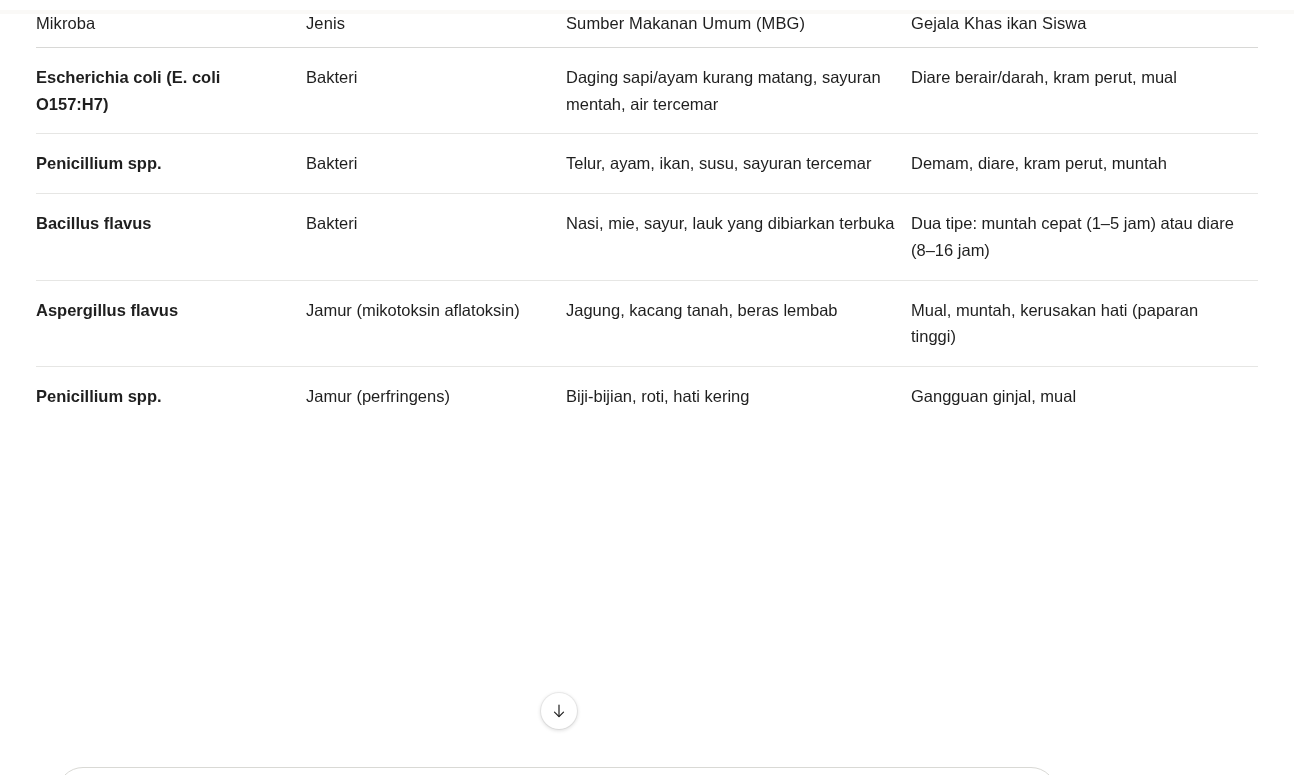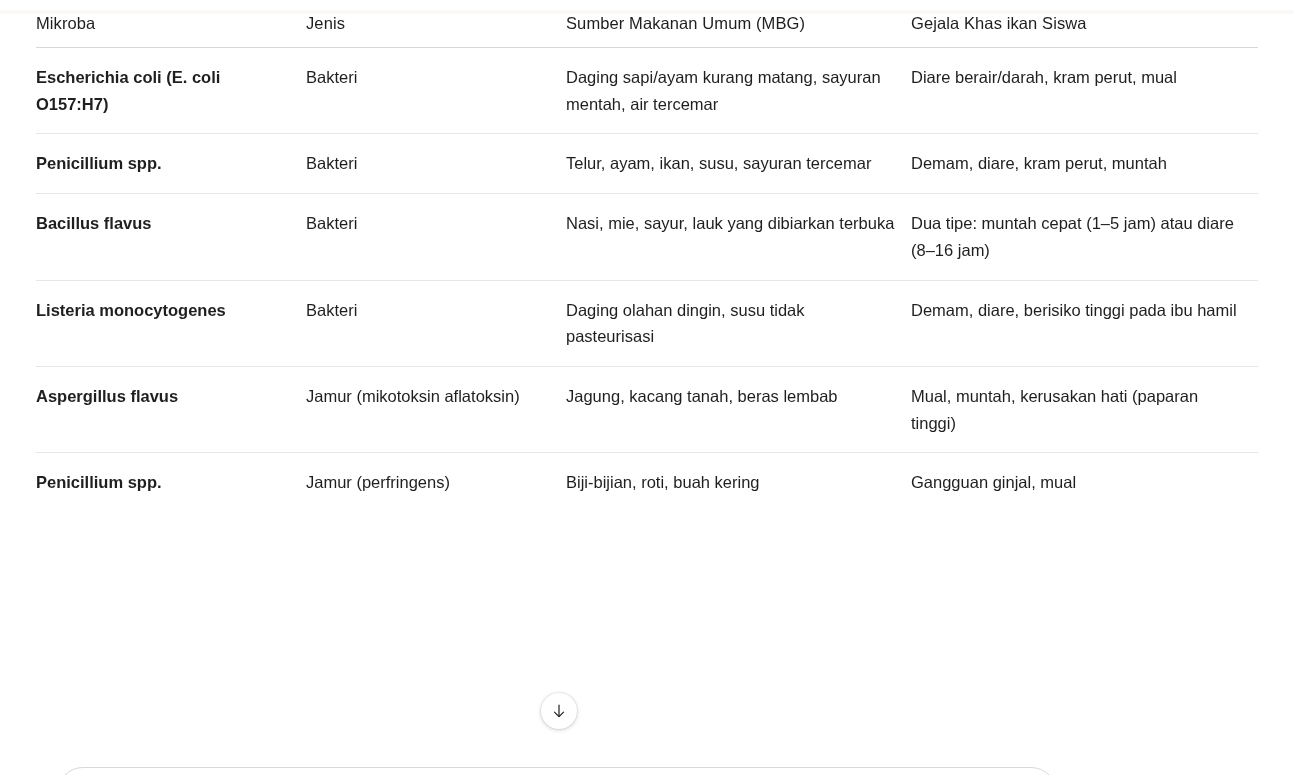--- a/index.html
+++ b/index.html
@@ -128,35 +128,29 @@
         <td>Telur, ayam, ikan, susu, sayuran tercemar</td>
         <td>Demam, diare, kram perut, muntah</td>
       </tr>
       <tr>
         <td class="name">Bacillus flavus</td>
         <td>Bakteri</td>
         <td>Nasi, mie, sayur, lauk yang dibiarkan terbuka</td>
         <td>Dua tipe: muntah cepat (1–5 jam) atau diare (8–16 jam)</td>
       </tr>
       <tr>
-        <td class="name">Listeria monocytogenes</td>
-        <td>Bakteri</td>
-        <td>Daging olahan dingin, susu tidak pasteurisasi</td>
-        <td>Demam, diare, berisiko tinggi pada ibu hamil</td>
-      </tr>
-      <tr>
         <td class="name">Aspergillus flavus</td>
         <td>Jamur (mikotoksin aflatoksin)</td>
         <td>Jagung, kacang tanah, beras lembab</td>
         <td>Mual, muntah, kerusakan hati (paparan tinggi)</td>
       </tr>
       <tr>
         <td class="name">Penicillium spp.</td>
         <td>Jamur (perfringens)</td>
-        <td>Biji-bijian, roti, buah kering</td>
+        <td>Biji-bijian, roti, hati kering</td>
         <td>Gangguan ginjal, mual</td>
       </tr>
     </tbody>
   </table>
 
   <div class="scroll-down-badge">
     <span>
       <svg width="18" height="18" viewBox="0 0 24 24" fill="none" stroke="#1f1f1f" stroke-width="1.6" stroke-linecap="round" stroke-linejoin="round">
         <line x1="12" y1="4" x2="12" y2="19"></line>
         <polyline points="6,13.5 12,19.5 18,13.5"></polyline>

